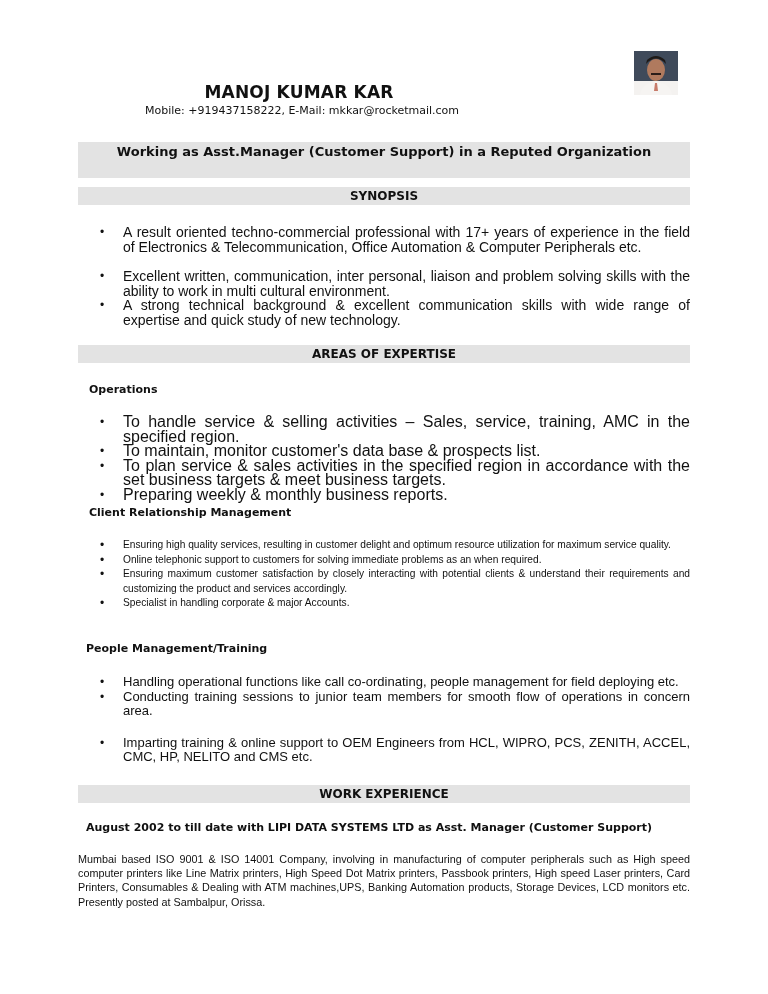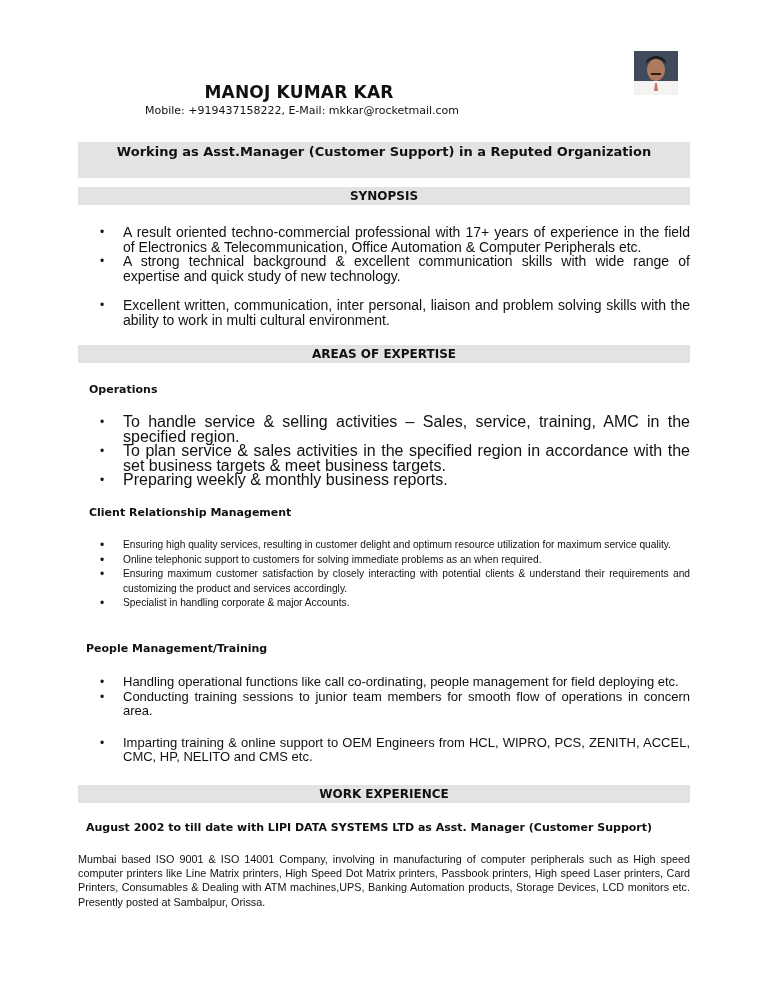--- a/index.html
+++ b/index.html
@@ -37,29 +37,30 @@
   </svg>
 </div>
 <div class="abs name"><span>MANOJ KUMAR KAR</span></div>
 <div class="abs contact"><span>Mobile: +919437158222, E-Mail: mkkar@rocketmail.com</span></div>
 
 <div class="abs band headline">Working as Asst.Manager (Customer Support) in a Reputed Organization</div>
 
 <div class="abs band section" style="top:187px;">SYNOPSIS</div>
 <div class="abs bullets" style="top:225px;">
   <div class="bullet-item">A result oriented techno-commercial professional with 17+ years of experience in the field of Electronics &amp; Telecommunication, Office Automation &amp; Computer Peripherals etc.</div>
+  <div class="bullet-item" style="margin-top:15px;">Excellent written, communication, inter personal, liaison and problem solving skills with the ability to work in multi cultural environment.</div>
   <div class="bullet-item">A strong technical background &amp; excellent communication skills with wide range of expertise and quick study of new technology.</div>
-  <div class="bullet-item" style="margin-top:15px;">Excellent written, communication, inter personal, liaison and problem solving skills with the ability to work in multi cultural environment.</div>
 </div>
 
 <div class="abs band section" style="top:345px;">AREAS OF EXPERTISE</div>
 
 <div class="abs subhead" style="left:89px; top:383px;">Operations</div>
 <div class="abs bullets" style="top:415px; font-size:16px;">
   <div class="bullet-item">To handle service &amp; selling activities – Sales, service, training, AMC in the specified region.</div>
+  <div class="bullet-item">To maintain, monitor customer's data base &amp; prospects list.</div>
   <div class="bullet-item">To plan service &amp; sales activities in the specified region in accordance with the set business targets &amp; meet business targets.</div>
   <div class="bullet-item">Preparing weekly &amp; monthly business reports.</div>
 </div>
 
 <div class="abs subhead" style="left:89px; top:506px;">Client Relationship Management</div>
 <div class="abs bullets" style="top:538px; font-size:10.2px;">
   <div class="bullet-item">Ensuring high quality services, resulting in customer delight and optimum resource utilization for maximum service quality.</div>
   <div class="bullet-item">Online telephonic support to customers for solving immediate problems as an when required.</div>
   <div class="bullet-item">Ensuring maximum customer satisfaction by closely interacting with potential clients &amp; understand their requirements and customizing the product and services accordingly.</div>
   <div class="bullet-item">Specialist in handling corporate &amp; major Accounts.</div>

